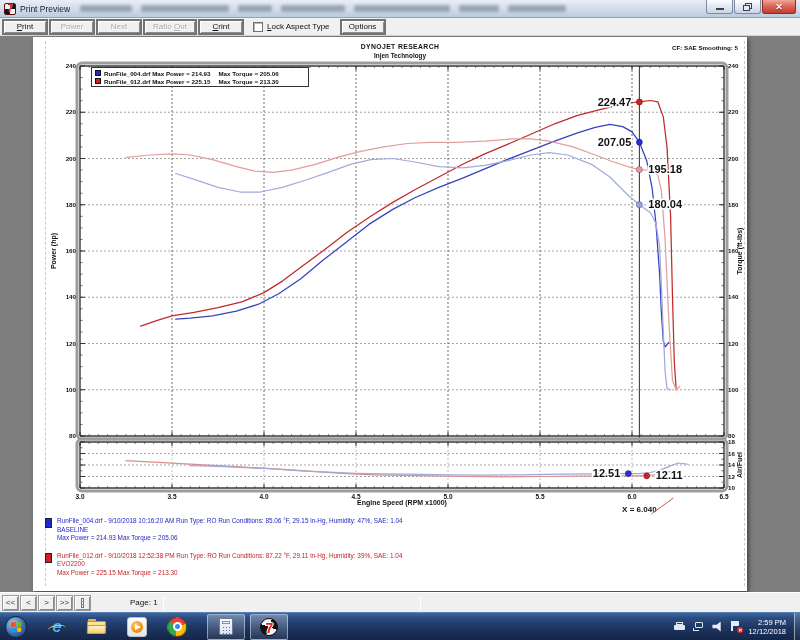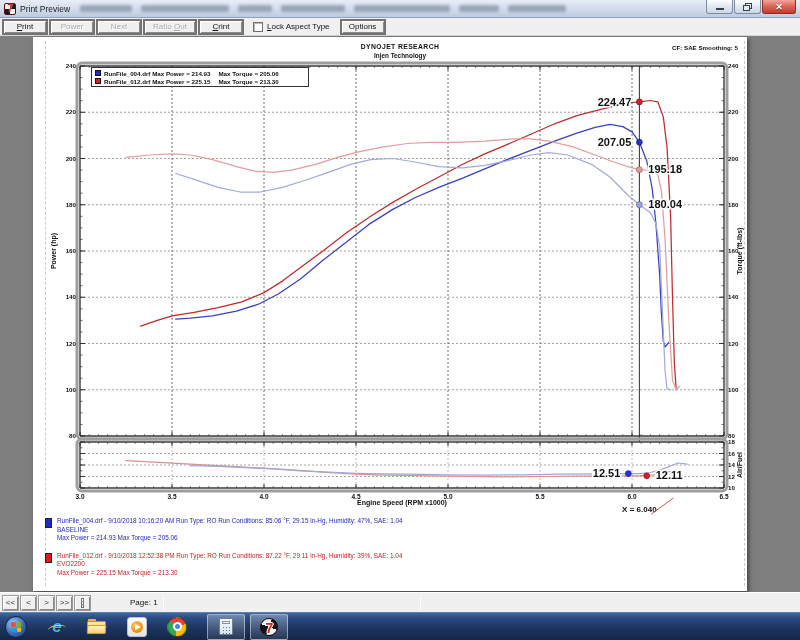--- a/index.html
+++ b/index.html
@@ -774,14 +774,35 @@
       <span class="calc">
           <span class="scr"></span>
           <span class="keys"></span>
         </span>
     </div>
     <div class="tb-btn">
       <span class="wp7">
           <span>7</span>
         </span>
     </div>
+    <div class="tray">
+      <span class="ti printer">
+          <span class="top"></span>
+          <span class="base"></span>
+        </span>
+      <span class="ti net">
+          <span class="mon"></span>
+          <span class="cord"></span>
+        </span>
+      <span class="ti spk"></span>
+      <span class="ti flagicon">
+          <span class="pole"></span>
+          <span class="cloth"></span>
+          <span class="err">✕</span>
+        </span>
+      <div class="clock">
+        <div>2:59 PM</div>
+        <div>12/12/2018</div>
+      </div>
+      <div class="showdesk"></div>
+    </div>
   </div>
 </div>
 
 </body></html>

